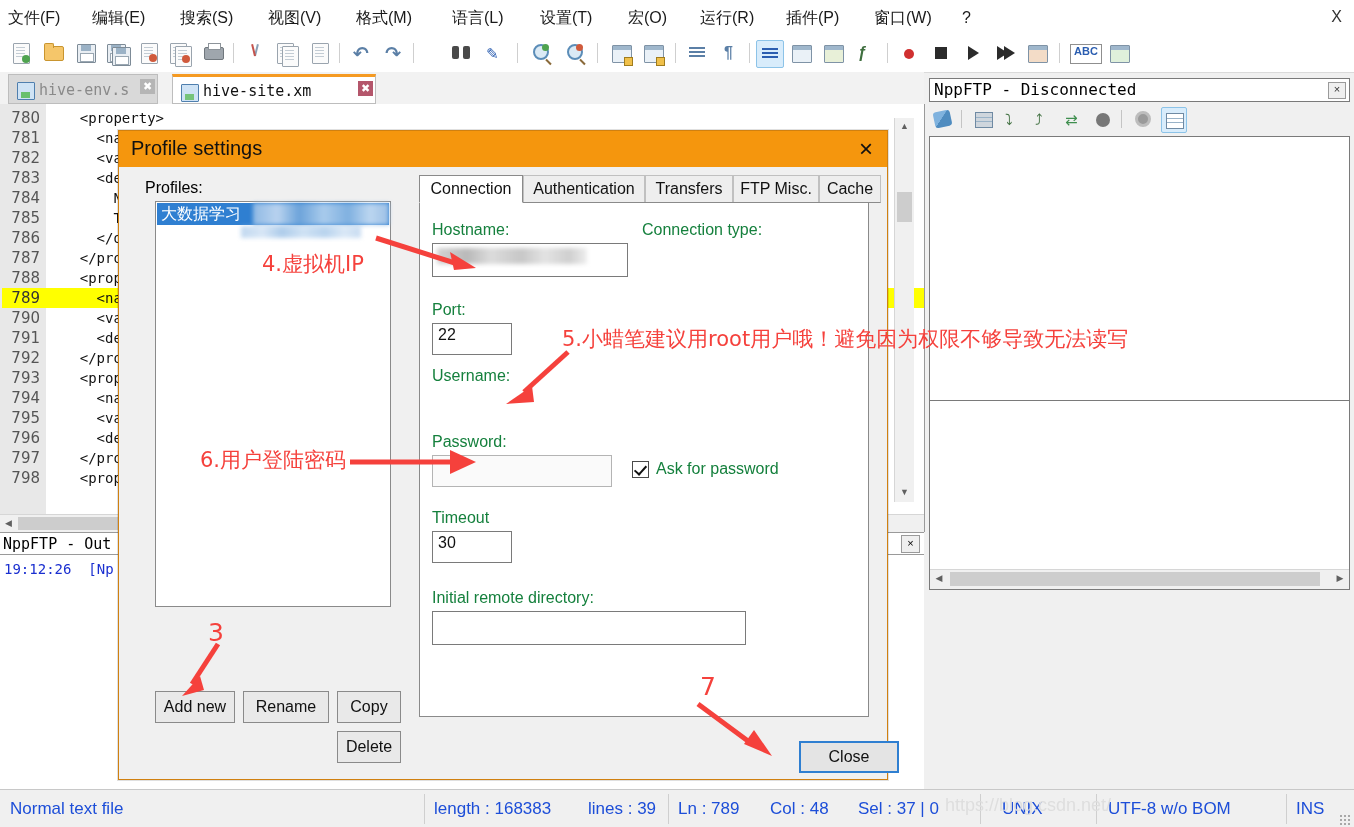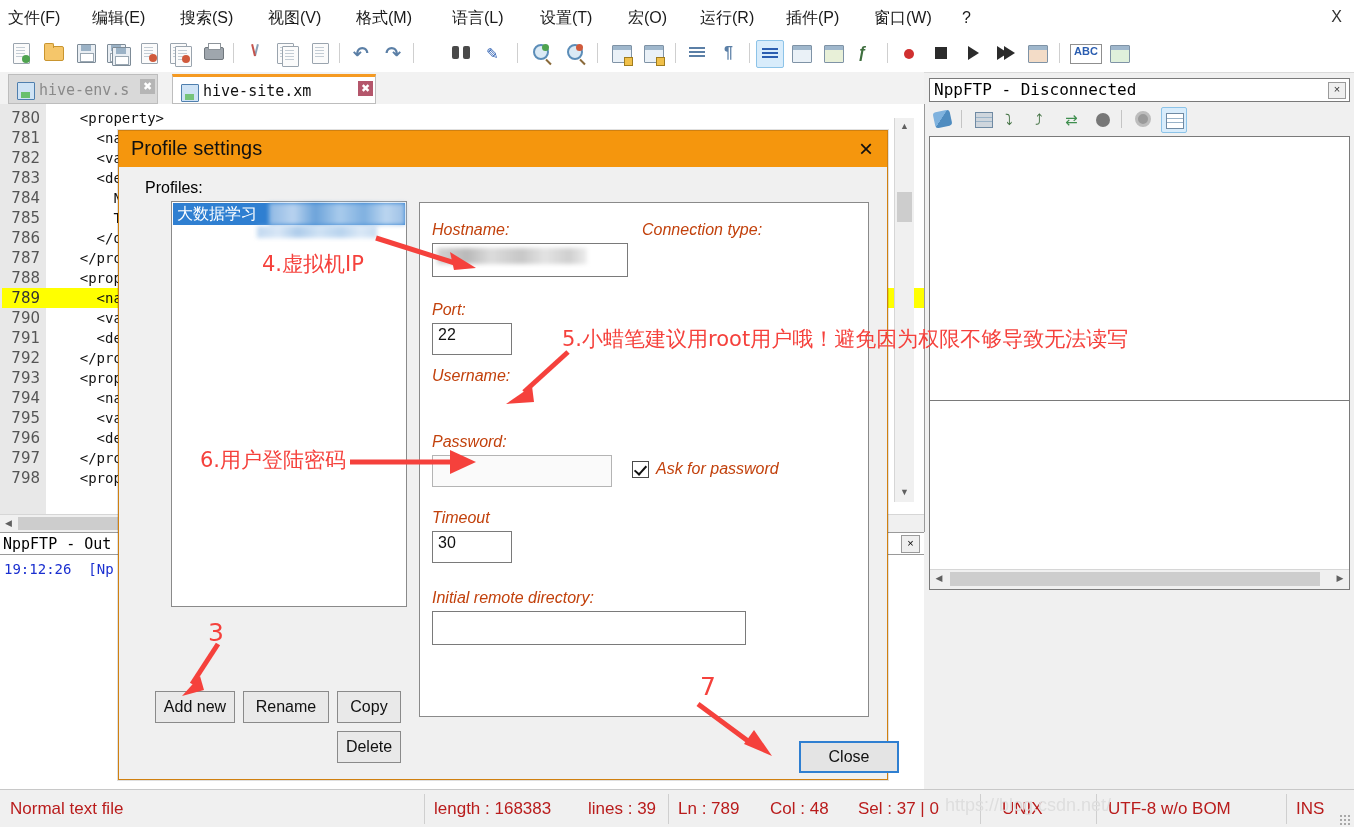--- a/index.html
+++ b/index.html
@@ -100,51 +100,51 @@
   .ball{position:absolute;left:5px;top:6px;width:14px;height:14px;border-radius:50%;background:#777;}
   #ftplist{position:absolute;left:4px;top:58px;width:421px;height:320px;background:#fff;border:1px solid #7a7a7a;box-sizing:border-box;}
   #ftpqueue{position:absolute;left:4px;top:322px;width:421px;height:190px;background:#fff;border:1px solid #7a7a7a;box-sizing:border-box;}
   #qhead{position:absolute;left:0;top:0;width:100%;height:30px;background:#fff;border-bottom:1px solid #d2d2d2;}
   .qcol{position:absolute;top:5px;font-size:17px;color:#111;}
   .qdiv{position:absolute;top:2px;width:1px;height:26px;background:#d6d6d6;}
   #qhscroll{position:absolute;left:0;bottom:0;width:100%;height:19px;background:#f0f0f0;border-top:1px solid #d6d6d6;}
 
   
   #statusbar{position:absolute;left:0;top:789px;width:1354px;height:38px;background:#f0f0f0;border-top:1px solid #c8c8c8;}
-  .sbcell{position:absolute;top:9px;font-size:17px;color:#b91c1c;white-space:nowrap;}
+  .sbcell{position:absolute;top:9px;font-size:17px;color:#1d4ed8;white-space:nowrap;}
   .sbdiv{position:absolute;top:4px;width:1px;height:30px;background:#cfcfcf;}
   #watermark{position:absolute;left:945px;top:795px;font-size:18px;color:#dedede;white-space:nowrap;}
   #grip{position:absolute;right:3px;bottom:2px;width:12px;height:12px;
         background-image:radial-gradient(circle,#a8a8a8 1px,transparent 1px);background-size:4px 4px;}
 
   
   #dialog{position:absolute;left:118px;top:130px;width:768px;height:648px;background:#f0f0f0;
           border:1px solid #d08010;box-shadow:0 0 0 1px rgba(0,0,0,.12);}
   #dlgtitle{position:absolute;left:0;top:0;width:100%;height:36px;background:#f5960d;}
   #dlgtitle .t{position:absolute;left:12px;top:6px;font-size:20px;color:#111;}
   #dlgtitle .x{position:absolute;right:14px;top:4px;font-size:24px;color:#111;line-height:28px;cursor:pointer;}
 
   #prof-label{position:absolute;left:26px;top:48px;font-size:16px;}
-  #prof-list{position:absolute;left:36px;top:70px;width:236px;height:406px;background:#fff;border:1px solid #8a8a8a;box-sizing:border-box;margin-left:16px;}
+  #prof-list{position:absolute;left:36px;top:70px;width:236px;height:406px;background:#fff;border:1px solid #8a8a8a;box-sizing:border-box;}
   .prof-item{position:absolute;left:1px;top:1px;right:1px;height:22px;background:#2f7fd1;}
   .prof-item .nm{position:absolute;left:4px;top:1px;font-size:16px;color:#fff;}
   .blur{position:absolute;background:linear-gradient(90deg,#8fb9e4 0%,#b9d3ef 18%,#6ca3da 34%,#a9cbec 52%,#7fb0e0 70%,#bcd6f0 86%,#9cc0e6 100%);filter:blur(2px);}
   .blur.grey{background:linear-gradient(90deg,#d3d3d3 0%,#b9b9b9 20%,#dcdcdc 36%,#c7c7c7 56%,#e3e3e3 72%,#cfcfcf 88%,#ededed 100%);}
 
   .dbtn{position:absolute;background:#e9e9e9;border:1px solid #8a8a8a;font-size:16px;color:#111;text-align:center;box-sizing:border-box;cursor:pointer;}
   .dbtn.focus{border:2px solid #2f7fd1;background:#e4e4e4;}
 
   
   #tabstrip{position:absolute;left:300px;top:44px;width:450px;height:28px;}
   .ptab{position:absolute;top:0;height:28px;box-sizing:border-box;background:#eeeeee;border:1px solid #c0c0c0;border-bottom:1px solid #8a8a8a;
         font-size:16px;line-height:26px;text-align:center;color:#111;cursor:pointer;}
   .ptab.active{background:#fff;border:1px solid #8a8a8a;border-bottom:1px solid #fff;z-index:3;}
   #tabbody{position:absolute;left:300px;top:71px;width:450px;height:515px;background:#fff;border:1px solid #8a8a8a;box-sizing:border-box;}
 
-  .flabel{position:absolute;font-size:16px;color:#c2410c;font-style:italic;}
+  .flabel{position:absolute;font-size:16px;color:#15803d;}
   .finput{position:absolute;background:#fff;border:1px solid #7a7a7a;box-sizing:border-box;font-size:16px;color:#111;padding:2px 5px;}
   .finput.disabled{background:#fafafa;border:1px solid #b4b4b4;}
   .fselect{position:absolute;background:#e9e9e9;border:1px solid #9a9a9a;box-sizing:border-box;font-size:16px;color:#111;padding:3px 6px;}
   .fselect .chev{position:absolute;right:9px;top:4px;font-size:14px;color:#333;}
   .fcheck{position:absolute;width:17px;height:17px;background:#fff;border:1px solid #4a4a4a;box-sizing:border-box;}
   .fcheck:after{content:"";position:absolute;left:4px;top:1px;width:5px;height:10px;border:solid #111;border-width:0 2px 2px 0;transform:rotate(42deg);}
 
   
   #dlg-vscroll{position:absolute;left:894px;top:118px;width:19px;height:384px;background:#f0f0f0;border-left:1px solid #d6d6d6;}
 
@@ -413,20 +413,27 @@
       <span class="blur" style="left:96px;top:0;width:136px;height:22px"></span>
     </div>
     <div class="blur" style="left:85px;top:24px;width:120px;height:12px;opacity:.55"></div>
   </div>
 
   <div class="dbtn" style="left:36px;top:560px;width:80px;height:32px;line-height:30px">Add new</div>
   <div class="dbtn" style="left:124px;top:560px;width:86px;height:32px;line-height:30px">Rename</div>
   <div class="dbtn" style="left:218px;top:560px;width:64px;height:32px;line-height:30px">Copy</div>
   <div class="dbtn" style="left:218px;top:600px;width:64px;height:32px;line-height:30px">Delete</div>
 
+  <div id="tabstrip">
+    <div class="ptab active" style="left:0;width:104px">Connection</div>
+    <div class="ptab" style="left:104px;width:122px">Authentication</div>
+    <div class="ptab" style="left:226px;width:88px">Transfers</div>
+    <div class="ptab" style="left:314px;width:86px">FTP Misc.</div>
+    <div class="ptab" style="left:400px;width:62px">Cache</div>
+  </div>
 
   <div id="tabbody">
     <div class="flabel" style="left:12px;top:18px">Hostname:</div>
     <div class="finput" style="left:12px;top:40px;width:196px;height:34px">
       <span class="blur grey" style="left:4px;top:4px;width:150px;height:16px"></span>
     </div>
 
     <div class="flabel" style="left:222px;top:18px">Connection type:</div>
 
     <div class="flabel" style="left:12px;top:98px">Port:</div>

